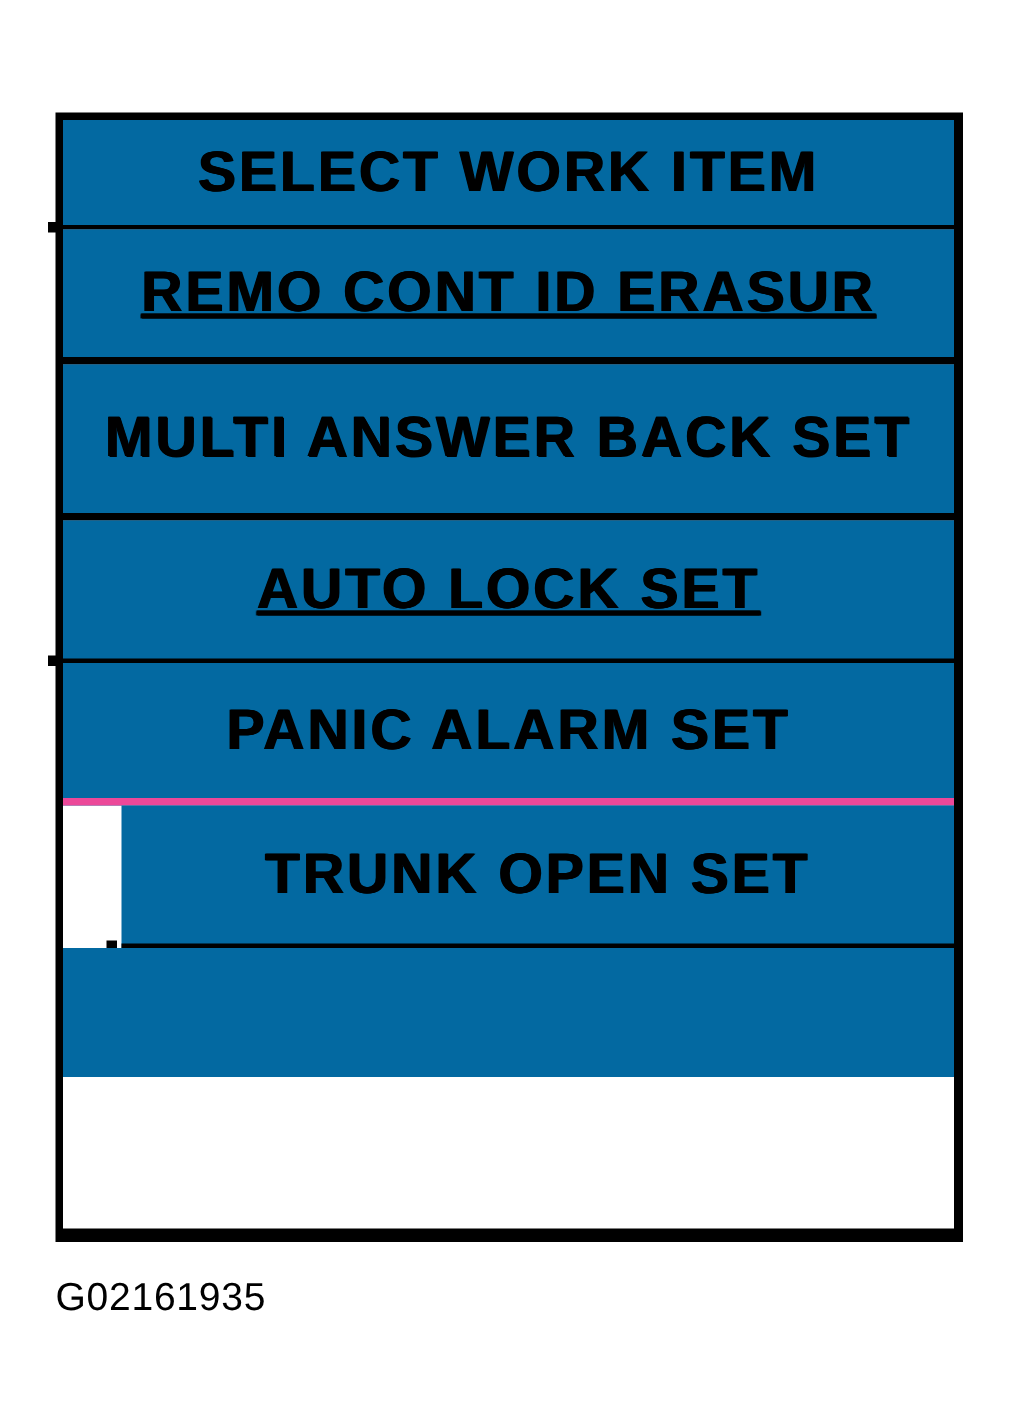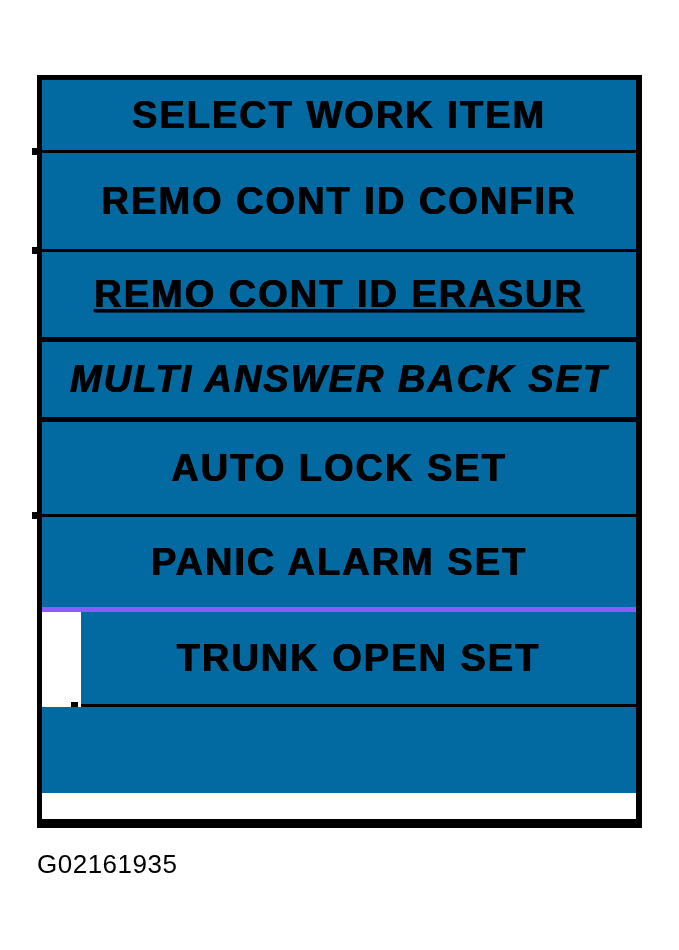--- a/index.html
+++ b/index.html
@@ -42,23 +42,23 @@
     font-weight: bold;
     letter-spacing: 2px;
     color: #000000;
     white-space: nowrap;
     
     text-shadow: 0.6px 0.4px 0 #000, -0.4px 0.3px 0 #000;
   }
   .r1 { height: 73px; border-bottom: 3px solid #000000; }
   .r2 { height: 99px; border-bottom: 3px solid #000000; }
   .r3 { height: 90px; border-bottom: 5px solid #000000; text-decoration: underline; }
-  .r4 { height: 80px; border-bottom: 5px solid #000000; font-style: italic; }
-  .r5 { height: 95px; border-bottom: 3px solid #000000; }
-  .r6 { height: 95px; border-bottom: 5px solid #8b5cf6; text-align: right; }
+  .r4 { height: 104px; border-bottom: 5px solid #000000; }
+  .r5 { height: 95px; border-bottom: 3px solid #000000; text-decoration: underline; }
+  .r6 { height: 95px; border-bottom: 5px solid #ec4899; text-align: right; }
   .r7 { height: 95px; border-bottom: 3px solid #000000; margin-left: 39px; }
   .r8 { height: 86px; }
   
   .nub::after {
     content: "";
     position: absolute;
     left: -10px;
     bottom: -5px;
     width: 7px;
     height: 7px;
@@ -78,23 +78,20 @@
 <body>
 
 <div class="page">
 
   <div class="menu-box">
 
     <div class="row r1 nub">
       <span class="label">SELECT WORK ITEM</span>
     </div>
 
-    <div class="row r2 nub">
-      <span class="label">REMO CONT ID CONFIR</span>
-    </div>
 
     <div class="row r3">
       <span class="label">REMO CONT ID ERASUR</span>
     </div>
 
     <div class="row r4">
       <span class="label">MULTI ANSWER BACK SET</span>
     </div>
 
     <div class="row r5 nub">

